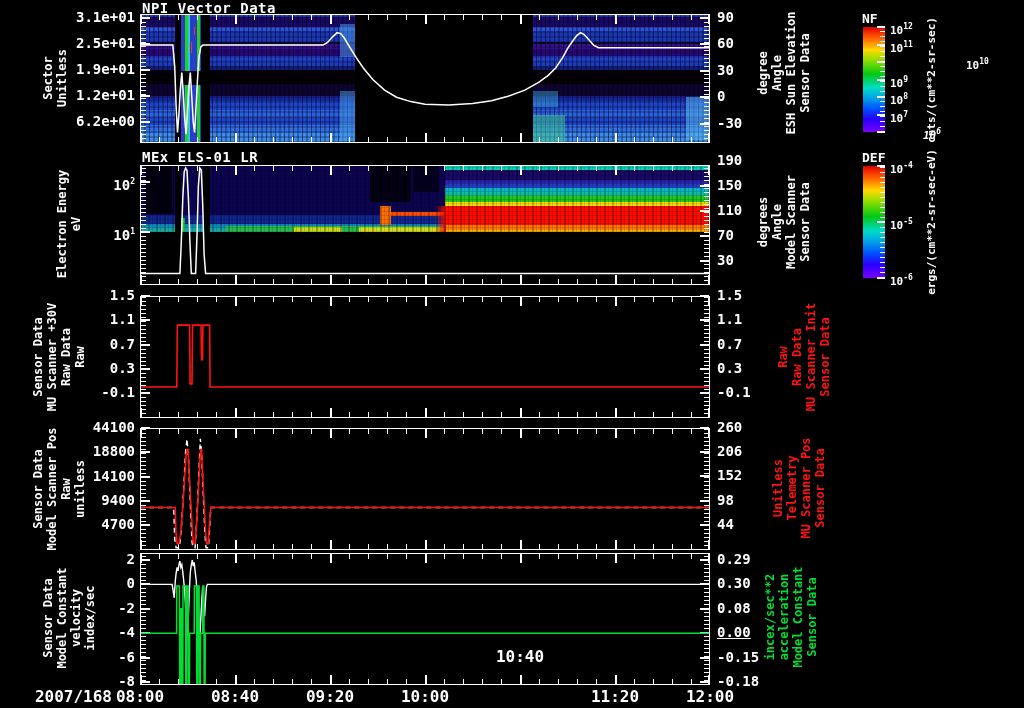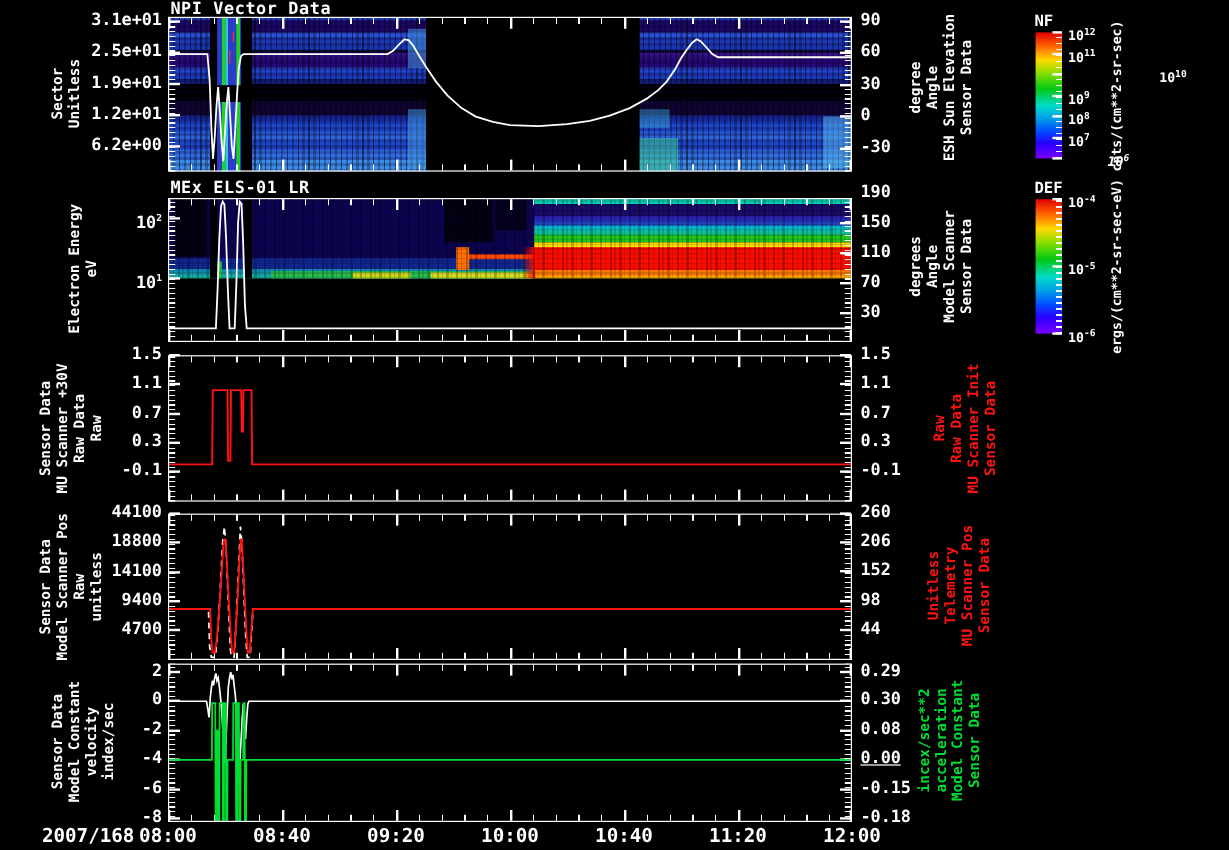--- a/index.html
+++ b/index.html
@@ -369,16 +369,16 @@
     </div>
     <svg width="570" height="132" viewBox="0 0 570 132" style="position: absolute; left: 140px; top: 553px;">
       <polyline points="0.0,31.4 32.1,31.4 33.3,38.7 34.2,44.8 35.2,28.9 36.1,20.4 37.1,14.3 38.0,18.0 38.9,11.8 39.9,8.2 40.8,14.3 41.8,11.8 42.8,19.2 43.7,27.7 44.7,38.7 45.6,53.4 46.6,70.5 47.5,82.7 48.4,61.9 49.4,37.5 50.3,19.2 51.3,11.8 52.3,7.0 53.2,13.1 54.2,9.4 55.1,18.0 56.1,26.5 57.0,38.7 57.9,54.6 58.9,72.9 59.8,83.9 60.8,65.6 61.8,46.0 62.7,33.8 63.7,48.5 64.6,63.1 65.6,46.0 66.5,33.8 67.4,31.4 570.0,31.4" fill="none" stroke="#ffffff" stroke-width="1.4"></polyline>
       <polyline points="0.0,80.2 36.6,80.2 36.8,33.0 39.4,33.0 39.7,130.7 40.6,130.7 40.8,55.8 41.6,55.8 41.8,130.7 42.8,130.7 43.0,33.0 45.6,33.0 45.8,130.7 46.6,130.7 46.8,33.0 48.2,33.0 48.4,130.7 49.4,130.7 49.6,80.2 54.2,80.2 54.4,33.0 56.5,33.0 56.8,130.7 57.7,130.7 57.9,33.0 59.1,33.0 59.4,130.7 60.3,130.7 60.6,80.2 62.7,80.2 62.9,33.0 63.9,33.0 64.1,130.7 65.1,130.7 65.3,80.2 570.0,80.2" fill="none" stroke="#00dd33" stroke-width="1.5"></polyline>
     </svg>
     <div class="abs frame" style="left: 140px; top: 553px; width: 570px; height: 132px;"></div>
     <div class="abs xlab" style="left: 100px; top: 688px; width: 80px; text-align: center;">08:00</div>
     <div class="abs xlab" style="left: 195px; top: 688px; width: 80px; text-align: center;">08:40</div>
     <div class="abs xlab" style="left: 290px; top: 688px; width: 80px; text-align: center;">09:20</div>
     <div class="abs xlab" style="left: 385px; top: 688px; width: 80px; text-align: center;">10:00</div>
-    <div class="abs xlab" style="left: 480px; top: 688px; width: 80px; text-align: center;">10:40</div>
+    <div class="abs xlab" style="left: 480px; top: 648px; width: 80px; text-align: center;">10:40</div>
     <div class="abs xlab" style="left: 575px; top: 688px; width: 80px; text-align: center;">11:20</div>
     <div class="abs xlab" style="left: 670px; top: 688px; width: 80px; text-align: center;">12:00</div>
   </div>
 
 </body></html>

